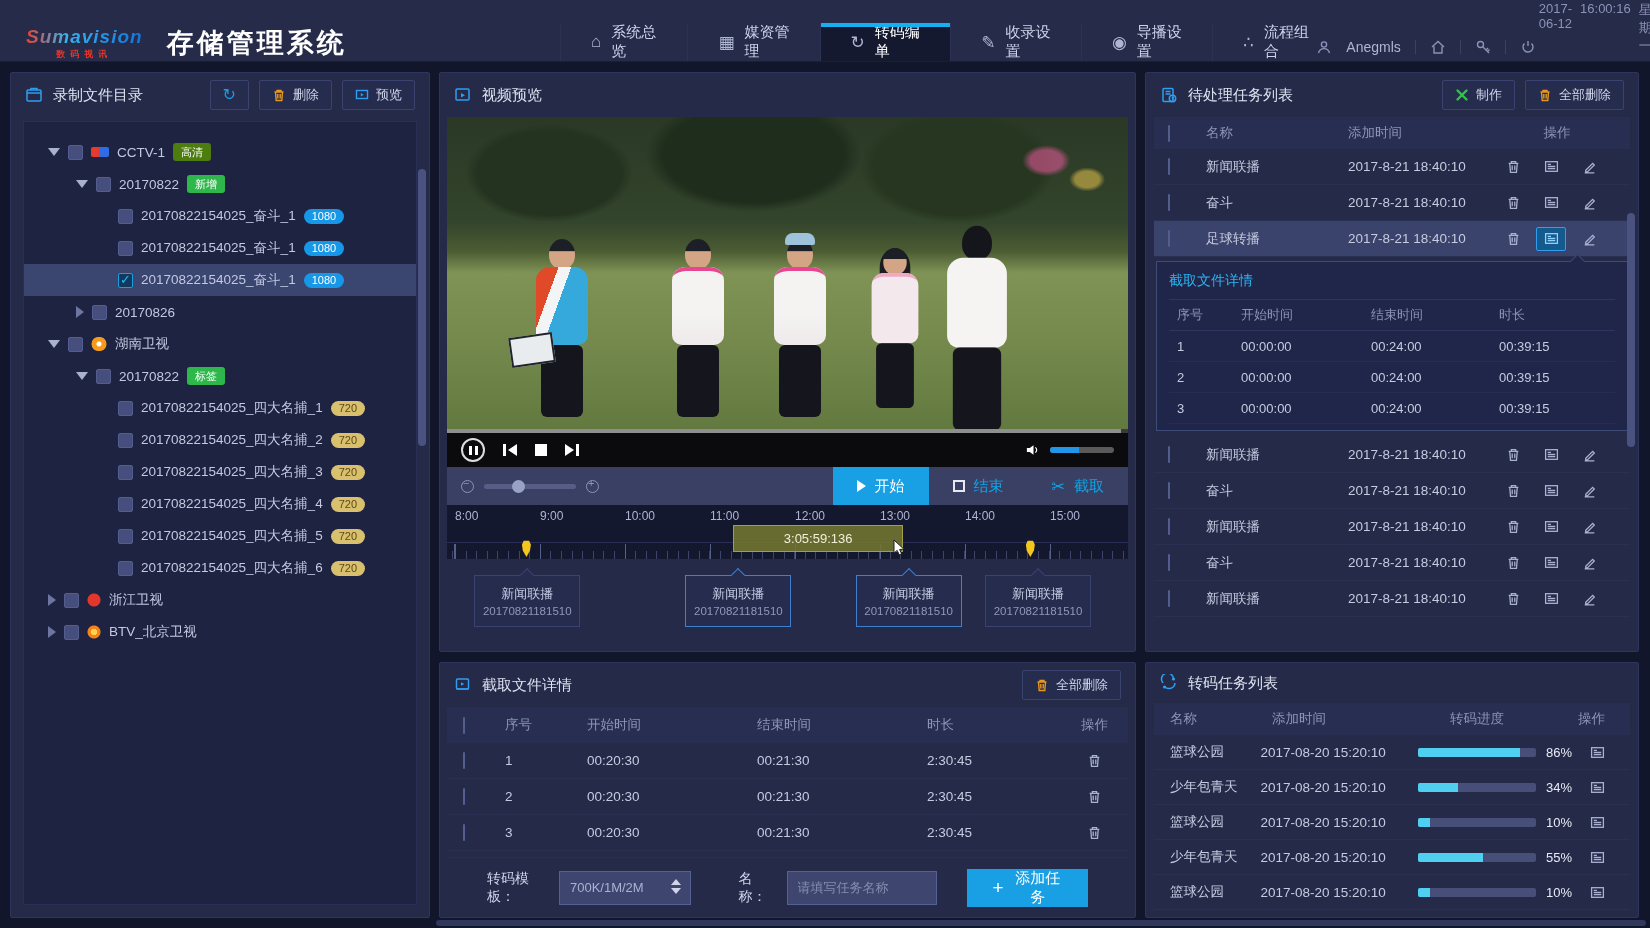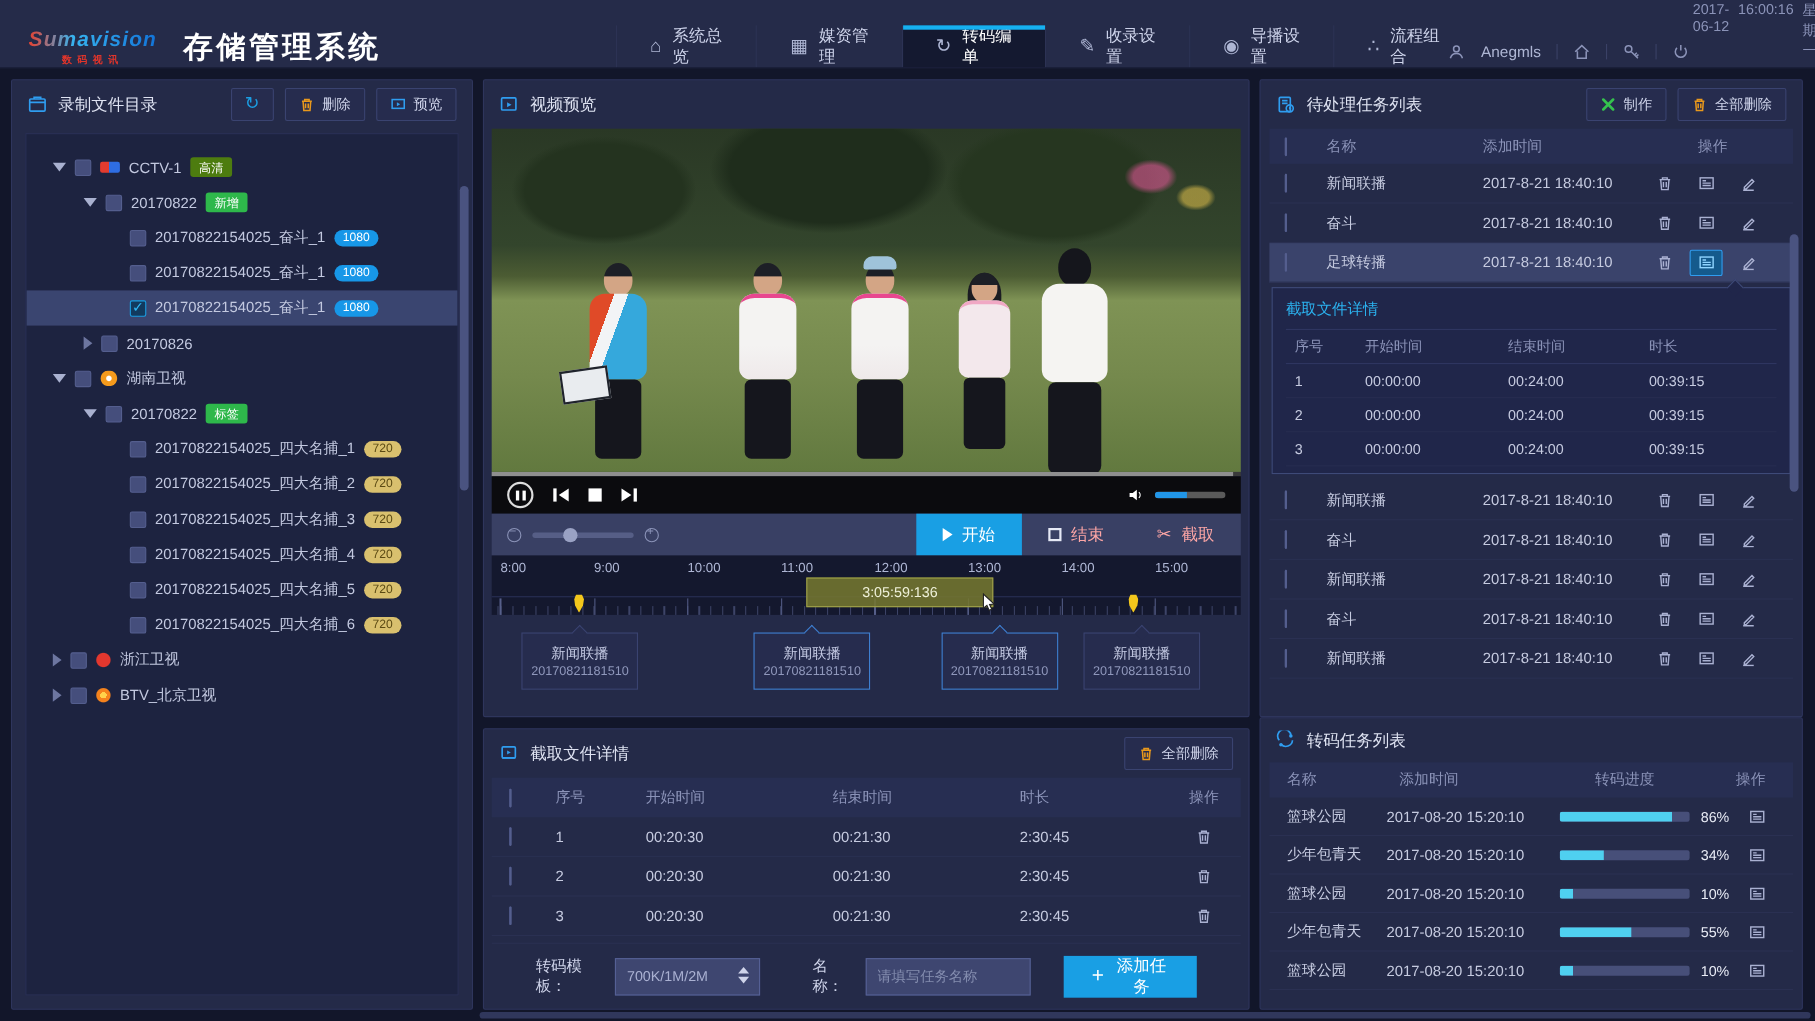--- a/index.html
+++ b/index.html
@@ -25,21 +25,21 @@
   .user-row .sep{width:1px;height:14px;background:#3a4166}
   .uicon{width:16px;height:16px;display:inline-block}
   .uicon svg{width:100%;height:100%;stroke:#8b93b8;fill:none;stroke-width:1.4}
   .datetime{color:#8b93b8;font-size:13px;display:flex;gap:8px}
 
   
   .content{display:flex;gap:9px;padding:10px;height:866px}
   .panel{background:#242a48;border:1px solid #2e355c;border-radius:2px;position:relative}
   .col-left{width:420px;display:flex;flex-direction:column}
   .col-center{width:697px;display:flex;flex-direction:column;gap:10px}
-  .col-right{width:494px;display:flex;flex-direction:column;}
+  .col-right{width:494px;display:flex;flex-direction:column;gap:10px}
 
   .phead{height:44px;display:flex;align-items:center;padding:0 14px;gap:10px}
   .phead .ptitle{font-size:15px;color:#dfe3f2}
   .picon{width:18px;height:18px;flex:0 0 auto}
   .picon svg{width:100%;height:100%;stroke:#2f9df0;fill:none;stroke-width:1.5}
   .spacer{flex:1}
   .tbtn{display:flex;align-items:center;gap:7px;border:1px solid #3a4370;height:30px;padding:0 12px;color:#cfd4ea;font-size:13px;border-radius:2px;background:#262c4e}
   .tbtn svg{width:14px;height:14px}
   .tbtn .oico{stroke:#e8981c;fill:none;stroke-width:1.4}
   .tbtn .bico{stroke:#2f9df0;fill:none;stroke-width:1.4}
@@ -110,21 +110,21 @@
   .vtrack b{display:block;height:100%;width:45%;background:#2196e8}
 
   .zoombar{height:38px;margin:0 7px 0;background:#394064;display:flex;align-items:center;padding-left:14px}
   .mag{width:13px;height:13px;border:1.5px solid #8b93b8;border-radius:50%;position:relative;flex:0 0 auto}
   .mag::before{position:absolute;left:1px;top:-4px;font-size:11px;color:#8b93b8}
   .mag.minus::before{content:"−"}
   .mag.plus::before{content:"+"}
   .ztrack{width:92px;height:5px;background:#565e86;border-radius:3px;margin:0 10px;position:relative}
   .ztrack .knob{position:absolute;left:30%;top:-4px;width:13px;height:13px;border-radius:50%;background:#9aa2c4}
   .tl-buttons{margin-left:auto;display:flex;height:100%}
-  .tlb{display:flex;align-items:center;gap:9px;padding:0 24px;font-size:15px;color:#fca5a5}
+  .tlb{display:flex;align-items:center;gap:9px;padding:0 24px;font-size:15px;color:#0ea5e9}
   .tlb.primary{background:#199fe4;color:#fff}
   .play-tri{width:0;height:0;border-top:6px solid transparent;border-bottom:6px solid transparent;border-left:9px solid #fff}
   .end-sq{width:12px;height:12px;border:2px solid #e6e9f5}
   .cut-glyph{font-size:16px}
 
   .timeline{height:54px;margin:0 7px;background:#14182e;position:relative}
   .hours{display:flex;padding-left:8px;height:22px;align-items:center}
   .hour{width:85px;flex:0 0 auto;color:#aeb6d4;font-size:12px}
   .ruler{position:absolute;left:0;right:0;bottom:0;height:17px;border-top:1px solid #2a3055;background-image:
     repeating-linear-gradient(90deg,#565f8a 0 1px,transparent 1px 85px),

